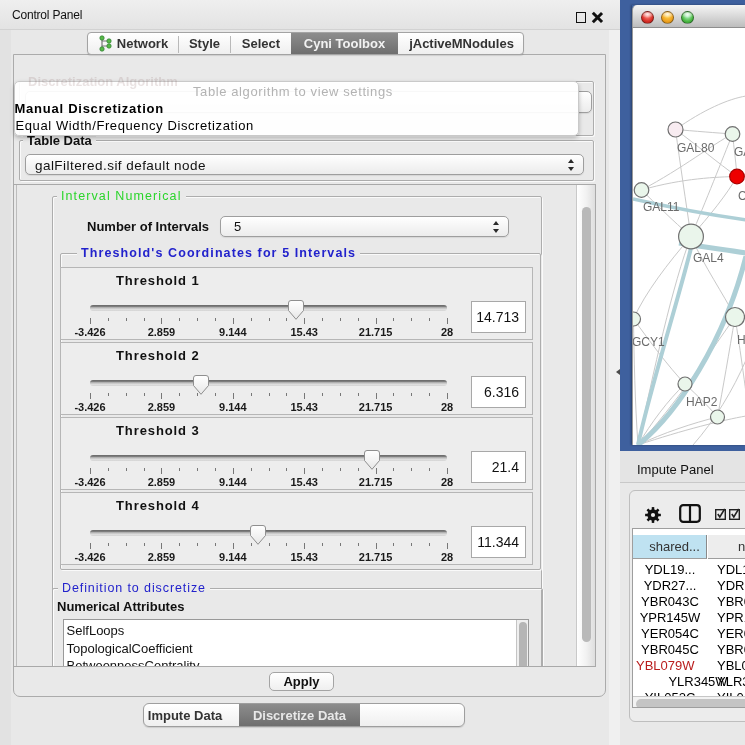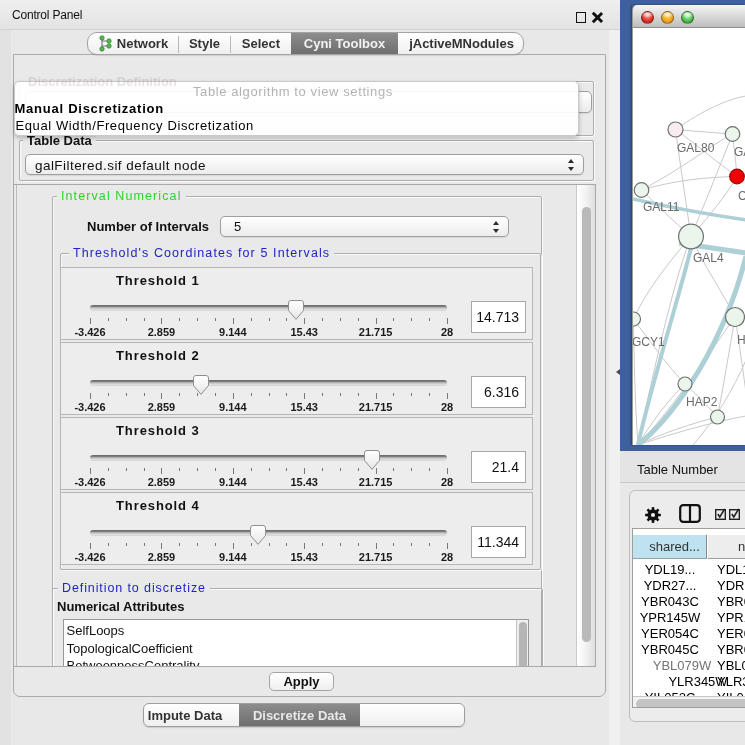--- a/index.html
+++ b/index.html
@@ -27,21 +27,21 @@
 <div class="ab" style="left:0;top:0;width:620px;height:30px;background:linear-gradient(180deg,#EFEFEF,#E3E3E3);border-bottom:1px solid #D2D2D2;"></div>
 <div class="ab" style="left:12px;top:8px;font-size:12px;letter-spacing:-0.2px;color:#111;">Control Panel</div>
 <div class="ab" style="left:576px;top:12px;width:10px;height:11px;border:1.6px solid #111;"></div>
 <div class="ab" style="left:592px;top:12px;width:11px;height:11px;">
  <div class="ab" style="left:4.4px;top:-1px;width:2.6px;height:13px;background:#111;transform:rotate(45deg);"></div>
  <div class="ab" style="left:4.4px;top:-1px;width:2.6px;height:13px;background:#111;transform:rotate(-45deg);"></div>
 </div>
 
 <div class="ab" style="left:13px;top:54px;width:593px;height:643px;background:#E9E9E9;border:1px solid #ABABAB;border-radius:0 0 7px 7px;"></div>
 
-<div class="ab" style="left:87px;top:32px;width:437px;height:23px;background:linear-gradient(180deg,#FFFFFF,#EFEFEF);border:1px solid #A3A3A3;border-radius:10px;box-shadow:0 1px 1px rgba(0,0,0,.12);overflow:hidden;">
+<div class="ab" style="left:87px;top:32px;width:437px;height:23px;background:linear-gradient(180deg,#FFFFFF,#EFEFEF);border:1px solid #A3A3A3;border-radius:4px;box-shadow:0 1px 1px rgba(0,0,0,.12);overflow:hidden;">
  <div class="seg" style="left:0;width:90px;">
    <svg width="15" height="17" viewBox="0 0 15 17" style="margin-right:4px;">
      <line x1="4" y1="4" x2="4" y2="13" stroke="#777" stroke-width="1.2"></line>
      <line x1="4" y1="6" x2="10" y2="6" stroke="#777" stroke-width="1.2"></line>
      <line x1="4" y1="11" x2="10" y2="11" stroke="#777" stroke-width="1.2"></line>
      <circle cx="4" cy="3" r="2.2" fill="#57B947" stroke="#2E7D32" stroke-width=".7"></circle>
      <circle cx="11" cy="6" r="2.2" fill="#57B947" stroke="#2E7D32" stroke-width=".7"></circle>
      <circle cx="11" cy="11" r="2.2" fill="#57B947" stroke="#2E7D32" stroke-width=".7"></circle>
      <circle cx="4" cy="14" r="2.2" fill="#57B947" stroke="#2E7D32" stroke-width=".7"></circle>
    </svg>Network</div>
@@ -61,41 +61,41 @@
 </div>
 <div class="combo" style="left:25px;top:154px;width:559px;height:21px;">
  <div class="ctxt" style="left:9px;top:2.5px;font-size:13.5px;letter-spacing:0.45px;">galFiltered.sif default node</div>
  <div class="step">
       <div class="u"></div>
       <div class="d"></div>
     </div>
 </div>
 
 <div class="ab" style="left:14px;top:81px;width:565px;height:55px;background:rgba(255,255,255,0.93);border:1px solid #C9C9C9;border-radius:5px;box-shadow:0 2px 4px rgba(0,0,0,.25);"></div>
-<div class="ab" style="left:28px;top:74px;font-size:13px;font-weight:bold;color:rgba(130,90,90,0.17);">Discretization Definition</div>
+<div class="ab" style="left:28px;top:74px;font-size:13px;font-weight:bold;color:rgba(130,90,90,0.17);">Discretization Algorithm</div>
 <div class="ab" style="left:193px;top:84px;font-size:13px;letter-spacing:0.6px;color:#B3B3B3;">Table algorithm to view settings</div>
 <div class="ab" style="left:14.5px;top:101px;font-size:13px;font-weight:bold;letter-spacing:0.75px;color:#000;">Manual Discretization</div>
 <div class="ab" style="left:15.5px;top:118px;font-size:13px;letter-spacing:0.6px;color:#000;">Equal Width/Frequency Discretization</div>
 
 <div class="ab" style="left:13px;top:184px;width:583px;height:483px;border:1px solid #A9A9A9;background:#E9E9E9;overflow:hidden;">
  <div class="ab" style="left:1.5px;top:0;width:1px;height:481px;background:#BDBDBD;"></div>
 
  <div class="grp" style="left:38px;top:11px;width:490px;height:600px;">
   <span class="gt" style="color:#2BD52B;background:#E9E9E9;left:4px;letter-spacing:1.1px;">Interval Numerical</span>
  </div>
  <div class="ab bold" style="left:73px;top:34px;font-size:13px;color:#111;">Number of Intervals</div>
  <div class="combo" style="left:206px;top:31px;width:289px;height:21px;">
   <div class="ctxt" style="left:13px;top:2px;">5</div>
   <div class="step">
         <div class="u"></div>
         <div class="d"></div>
       </div>
  </div>
  <div class="grp" style="left:46px;top:68px;width:481px;height:317px;">
-  <span class="gt" style="color:#2222CC;left:8px;letter-spacing:1.1px;">Threshold's Coordinates for 5 Intervals</span>
+  <span class="gt" style="color:#2222CC;left:16px;letter-spacing:1.1px;font-weight:bold;">Threshold's Coordinates for 5 Intervals</span>
  </div>
 
 <div class="thpanel" style="top:82px;">
 <div class="thname">Threshold 1</div>
 <div class="track"></div>
 <div class="tick" style="left:29.0px;top:50px;height:6px;"></div>
 <div class="tick" style="left:46.9px;top:50px;height:3px;"></div>
 <div class="tick" style="left:64.7px;top:50px;height:3px;"></div>
 <div class="tick" style="left:82.5px;top:50px;height:3px;"></div>
 <div class="tick" style="left:100.4px;top:50px;height:6px;"></div>
@@ -343,21 +343,21 @@
   <text x="10" y="183">GAL11</text>
   <text x="60" y="234">GAL4</text>
   <text x="-1" y="318">GCY1</text>
   <text x="104" y="316">HA</text>
   <text x="53" y="378">HAP2</text>
  </g>
 </svg>
 </div>
 
 <div class="ab" style="left:620px;top:451px;width:125px;height:32px;background:#E4E4E4;border-bottom:1px solid #C8C8C8;"></div>
-<div class="ab" style="left:637px;top:462px;font-size:13px;color:#111;">Table Number</div>
+<div class="ab" style="left:637px;top:462px;font-size:13px;color:#111;">Impute Panel</div>
 <div class="ab" style="left:629px;top:490px;width:130px;height:232px;background:#ECECEC;border:1px solid #BEBEBE;border-radius:6px;"></div>
 
 <svg class="ab" style="left:645px;top:507px;" width="16" height="16" viewBox="0 0 16 16">
  <path d="M6.70,0.21 A7.9,7.9 0 0 1 9.30,0.21 L9.26,2.54 A5.6,5.6 0 0 1 10.96,3.25 L12.59,1.57 A7.9,7.9 0 0 1 14.43,3.41 L12.75,5.04 A5.6,5.6 0 0 1 13.46,6.74 L15.79,6.70 A7.9,7.9 0 0 1 15.79,9.30 L13.46,9.26 A5.6,5.6 0 0 1 12.75,10.96 L14.43,12.59 A7.9,7.9 0 0 1 12.59,14.43 L10.96,12.75 A5.6,5.6 0 0 1 9.26,13.46 L9.30,15.79 A7.9,7.9 0 0 1 6.70,15.79 L6.74,13.46 A5.6,5.6 0 0 1 5.04,12.75 L3.41,14.43 A7.9,7.9 0 0 1 1.57,12.59 L3.25,10.96 A5.6,5.6 0 0 1 2.54,9.26 L0.21,9.30 A7.9,7.9 0 0 1 0.21,6.70 L2.54,6.74 A5.6,5.6 0 0 1 3.25,5.04 L1.57,3.41 A7.9,7.9 0 0 1 3.41,1.57 L5.04,3.25 A5.6,5.6 0 0 1 6.74,2.54 Z" fill="#111" fill-rule="evenodd"></path>
  <circle cx="8" cy="8" r="2.1" fill="#ECECEC"></circle>
 </svg>
 <svg class="ab" style="left:679px;top:504px;" width="22" height="19" viewBox="0 0 22 19">
  <rect x="1.2" y="1.2" width="19.6" height="16.6" rx="3" fill="none" stroke="#111" stroke-width="2.2"></rect>
  <line x1="11" y1="1" x2="11" y2="18" stroke="#111" stroke-width="2.2"></line>
 </svg>
@@ -377,21 +377,21 @@
 <div class="ab" style="left:0;top:49px;width:74px;font-size:13px;color:#000;text-align:center;">YDR27...</div>
 <div class="ab" style="left:84px;top:49px;font-size:13px;color:#000;white-space:nowrap;">YDR2</div>
 <div class="ab" style="left:0;top:65px;width:74px;font-size:13px;color:#000;text-align:center;">YBR043C</div>
 <div class="ab" style="left:84px;top:65px;font-size:13px;color:#000;white-space:nowrap;">YBR0</div>
 <div class="ab" style="left:0;top:81px;width:74px;font-size:13px;color:#000;text-align:center;">YPR145W</div>
 <div class="ab" style="left:84px;top:81px;font-size:13px;color:#000;white-space:nowrap;">YPR1</div>
 <div class="ab" style="left:0;top:97px;width:74px;font-size:13px;color:#000;text-align:center;">YER054C</div>
 <div class="ab" style="left:84px;top:97px;font-size:13px;color:#000;white-space:nowrap;">YER0</div>
 <div class="ab" style="left:0;top:113px;width:74px;font-size:13px;color:#000;text-align:center;">YBR045C</div>
 <div class="ab" style="left:84px;top:113px;font-size:13px;color:#000;white-space:nowrap;">YBR0</div>
-<div class="ab" style="left:12px;top:129px;width:74px;font-size:13px;color:#737373;text-align:center;">YBL079W</div>
+<div class="ab" style="left:3px;top:129px;width:74px;font-size:13px;color:#b91c1c;text-align:left;">YBL079W</div>
 <div class="ab" style="left:84px;top:129px;font-size:13px;color:#000;white-space:nowrap;">YBL0</div>
 <div class="ab" style="left:0;top:145px;width:74px;font-size:13px;color:#000;text-align:center;margin-left:28px;">YLR345W</div>
 <div class="ab" style="left:84px;top:145px;font-size:13px;color:#000;white-space:nowrap;">YLR3</div>
 <div class="ab" style="left:0;top:161px;width:74px;font-size:13px;color:#000;text-align:center;">YIL052C</div>
 <div class="ab" style="left:84px;top:161px;font-size:13px;color:#000;white-space:nowrap;">YIL0</div>
 
  <div class="ab" style="left:0;top:167px;width:113px;height:13px;background:#F2F2F2;border-top:1px solid #C6C6C6;">
   <div class="ab" style="left:3px;top:1.5px;width:120px;height:10px;background:#C4C4C4;border-radius:5px;"></div>
  </div>
 </div>

